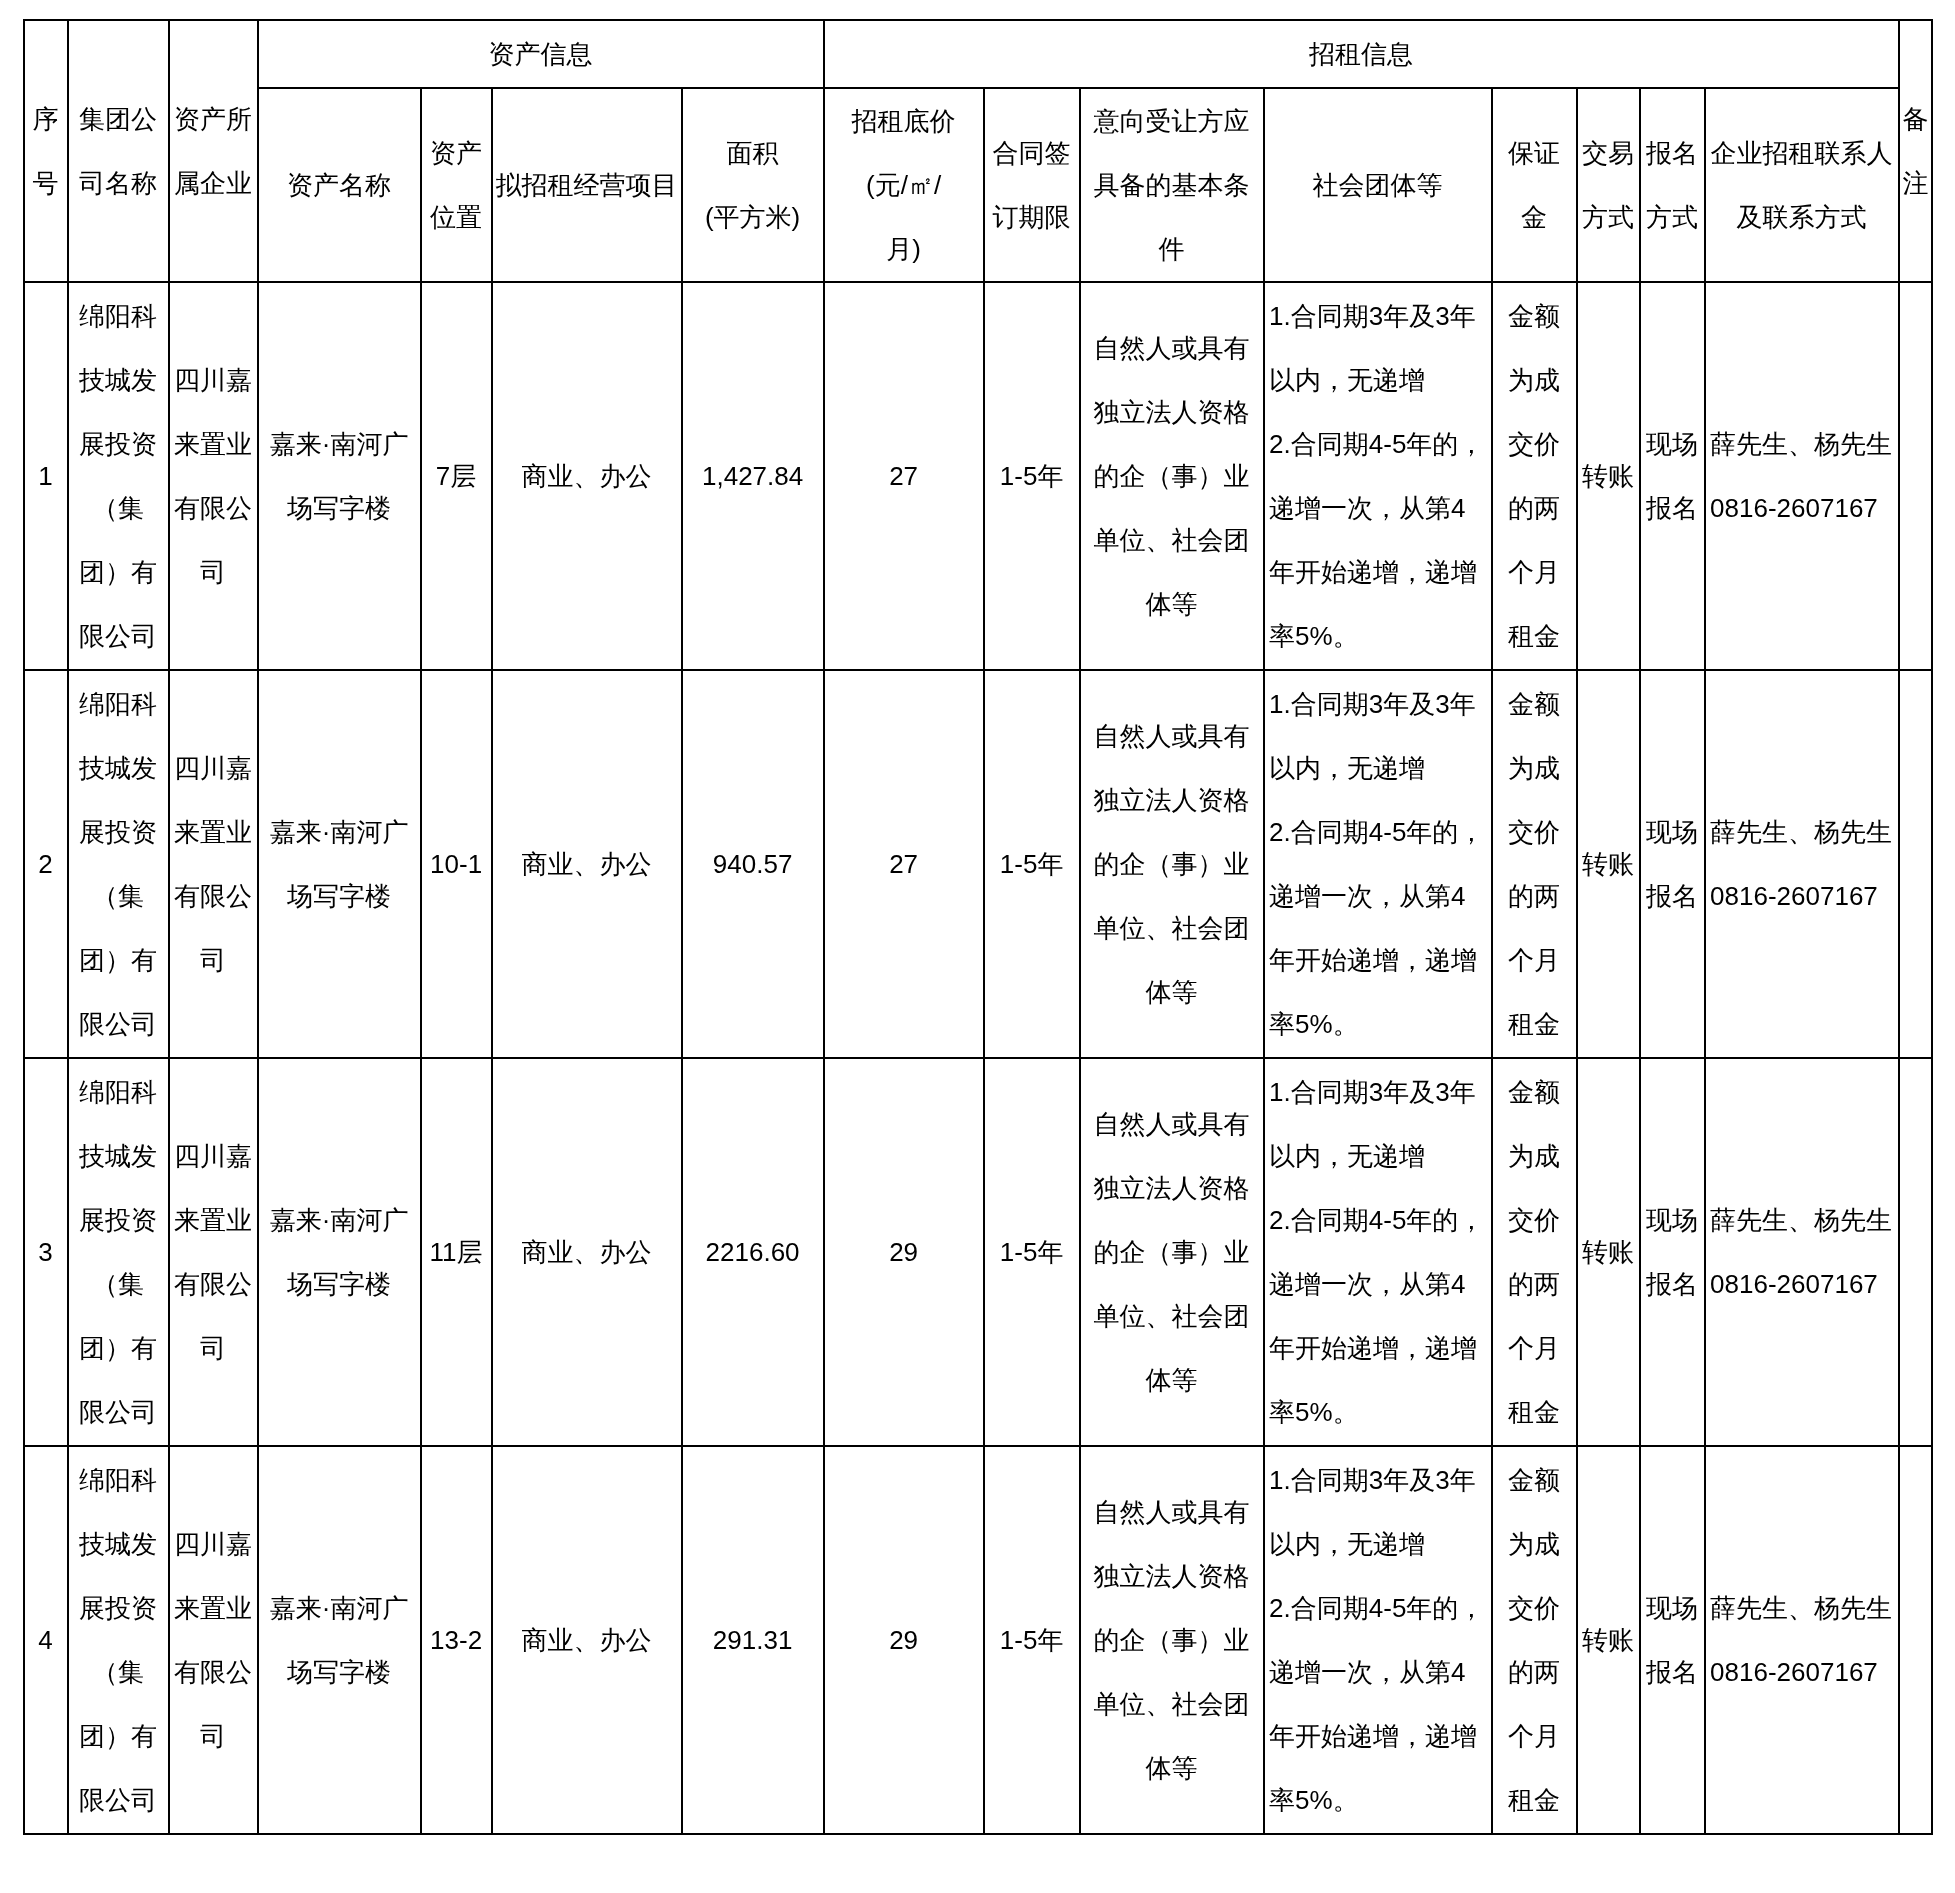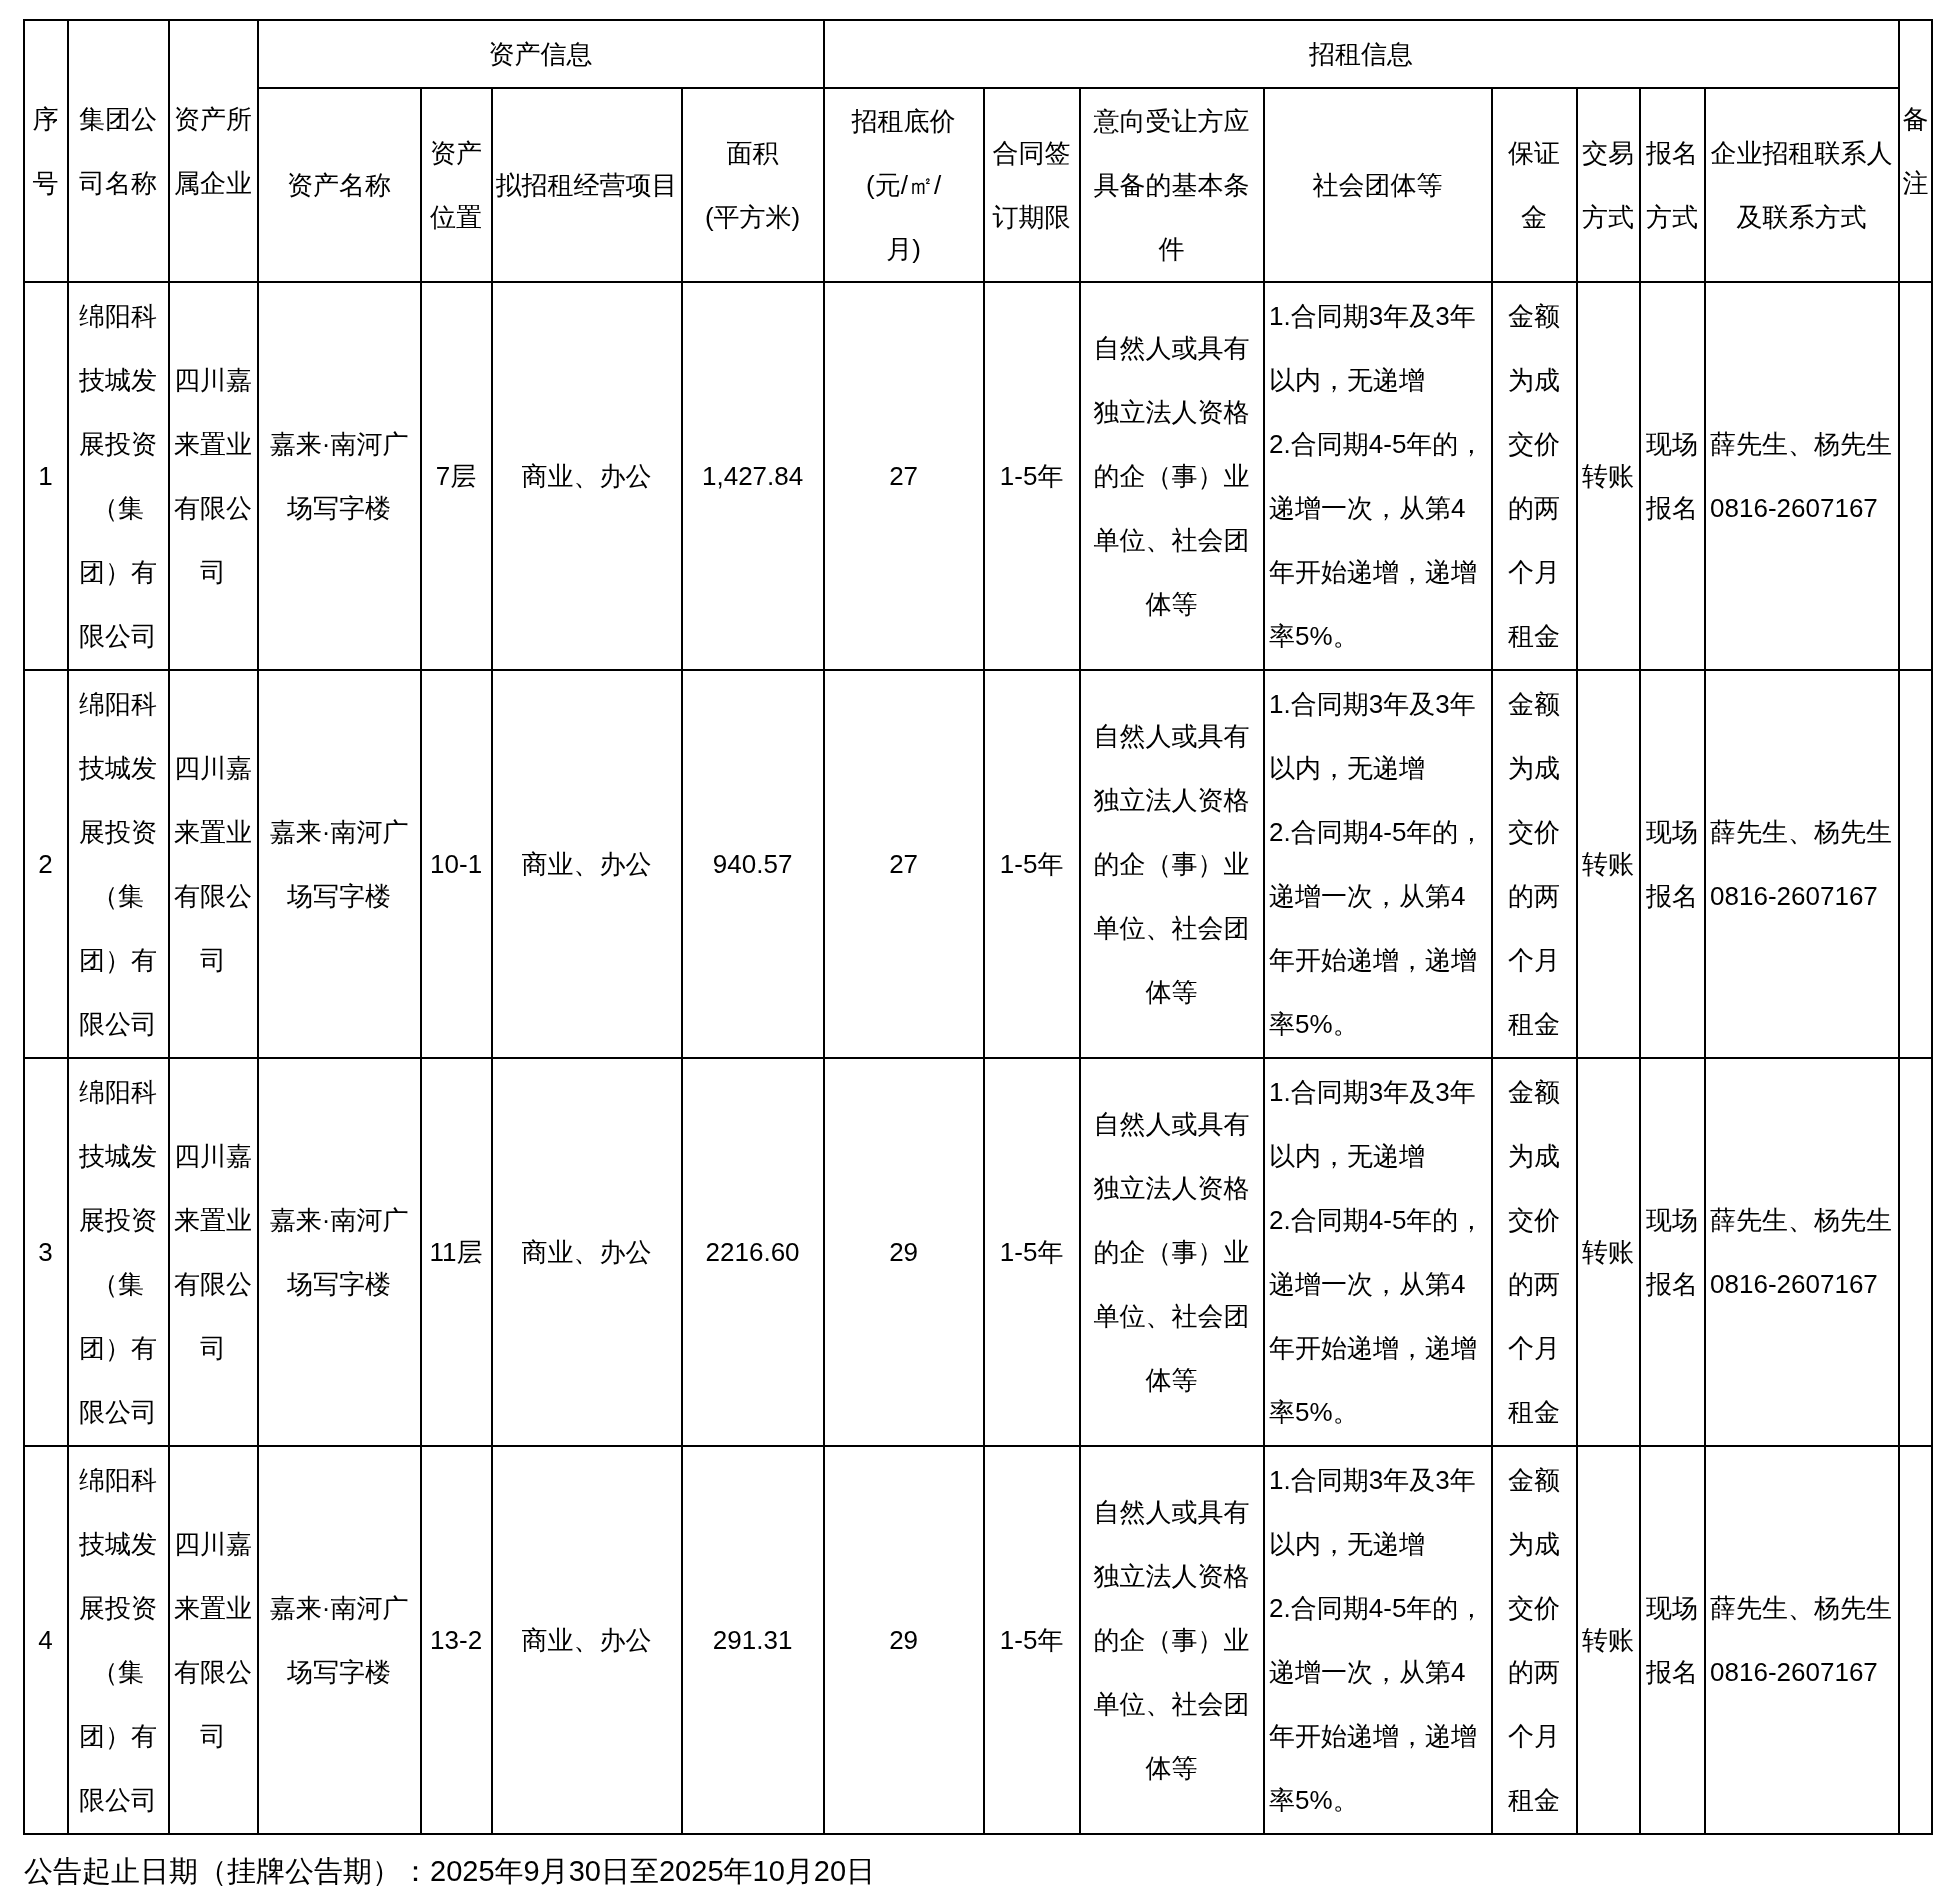--- a/index.html
+++ b/index.html
@@ -185,15 +185,14 @@
         <td>金额为成交价的两个月租金</td>
         <td>转账</td>
         <td>现场报名</td>
         <td class="left">薛先生、杨先生
 0816-2607167</td>
         <td></td>
       </tr>
     </tbody>
   </table>
 
-  <div class="footer-note">公告起止日期（挂牌公告期）：2025年9月30日至2025年10月20日</div>
 </div>
 
 
 </body></html>

